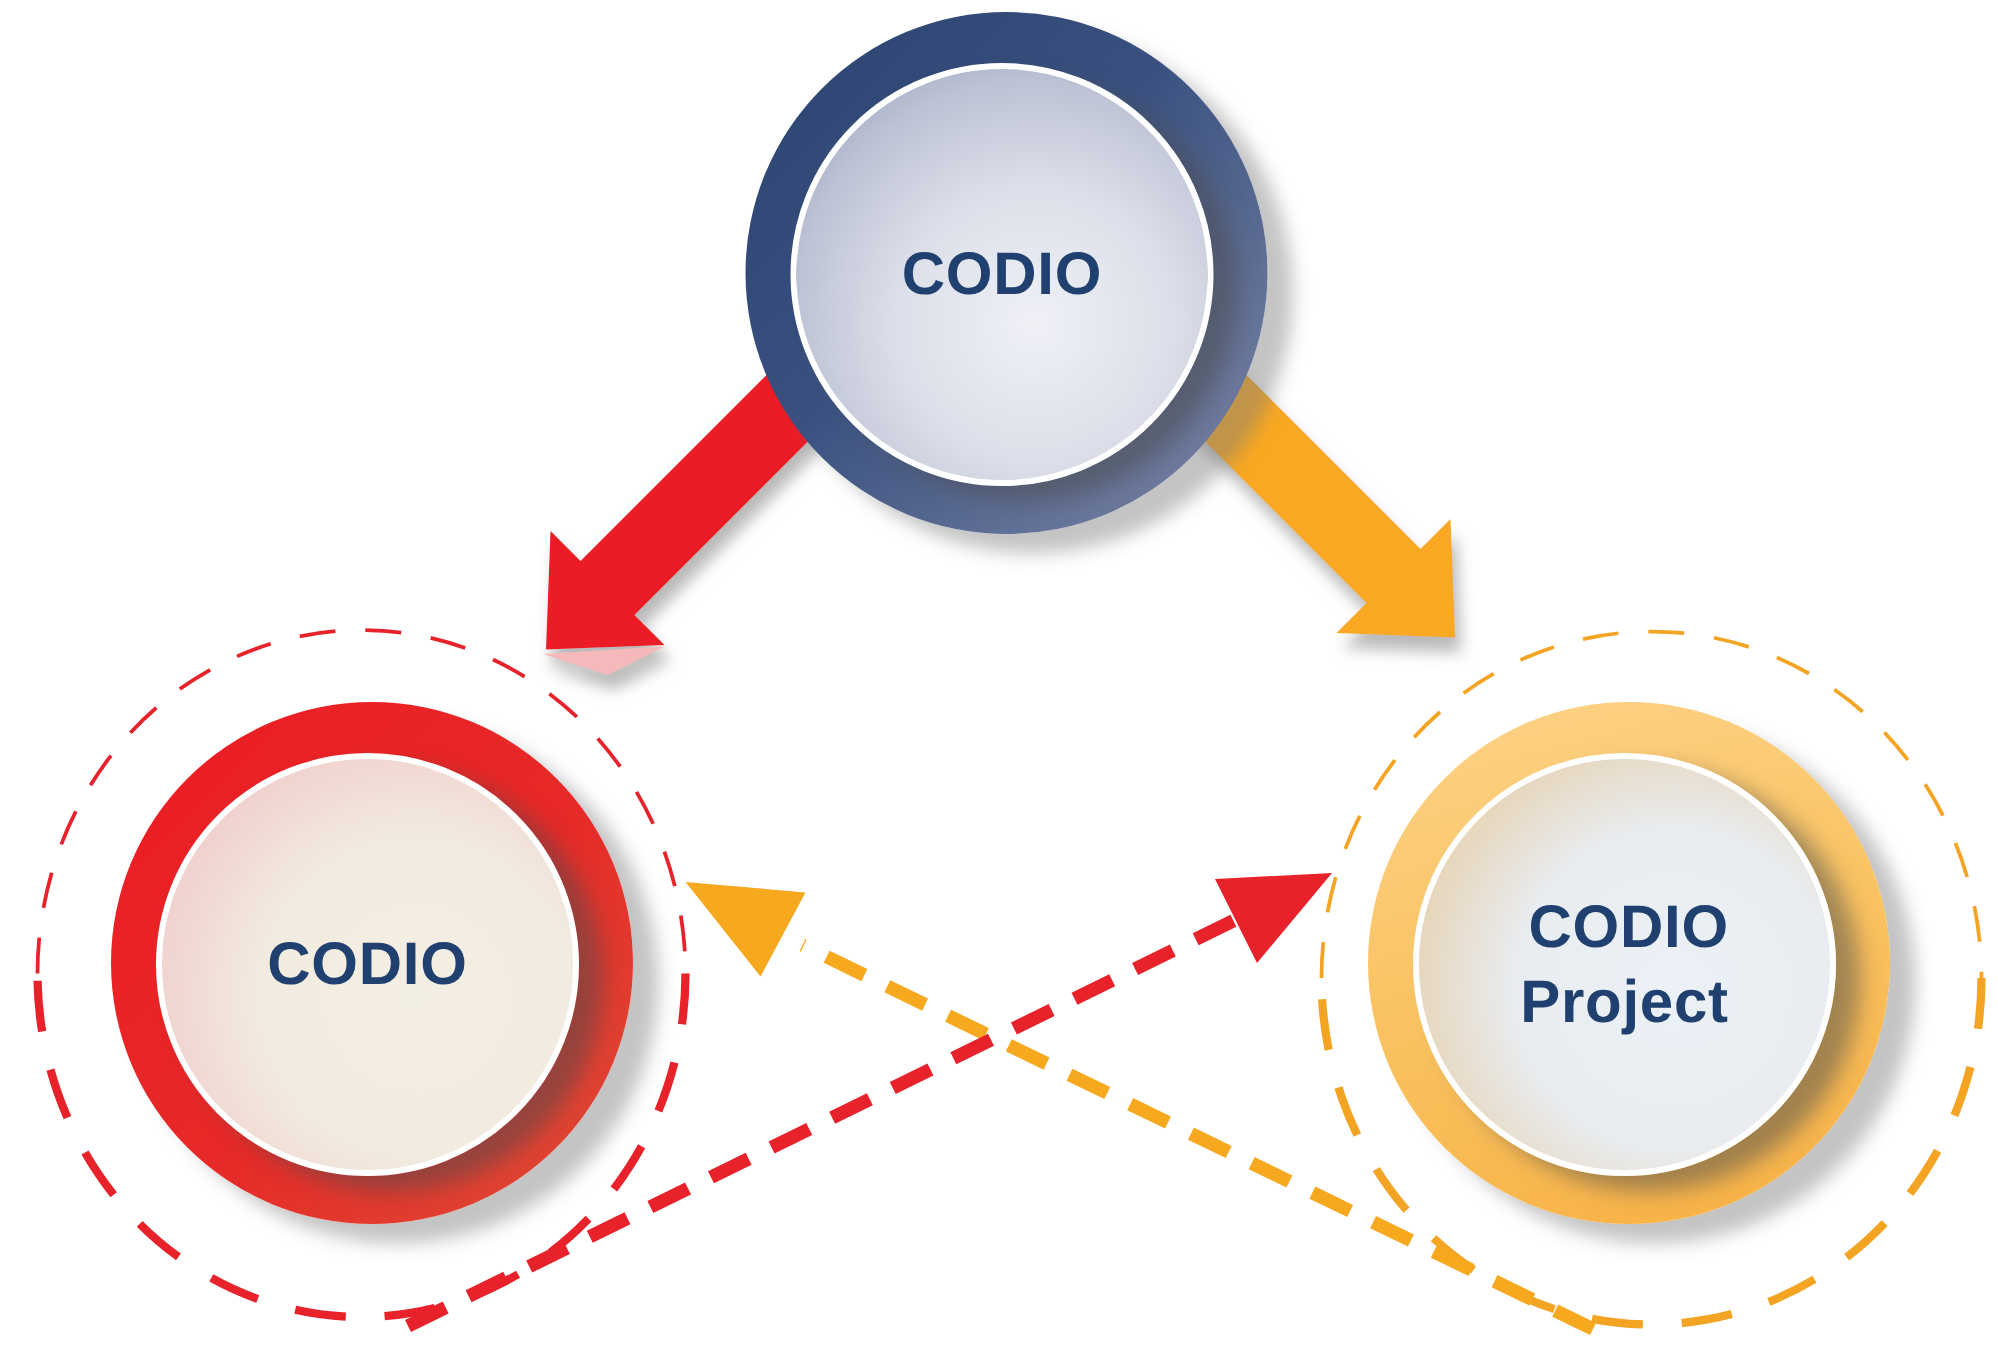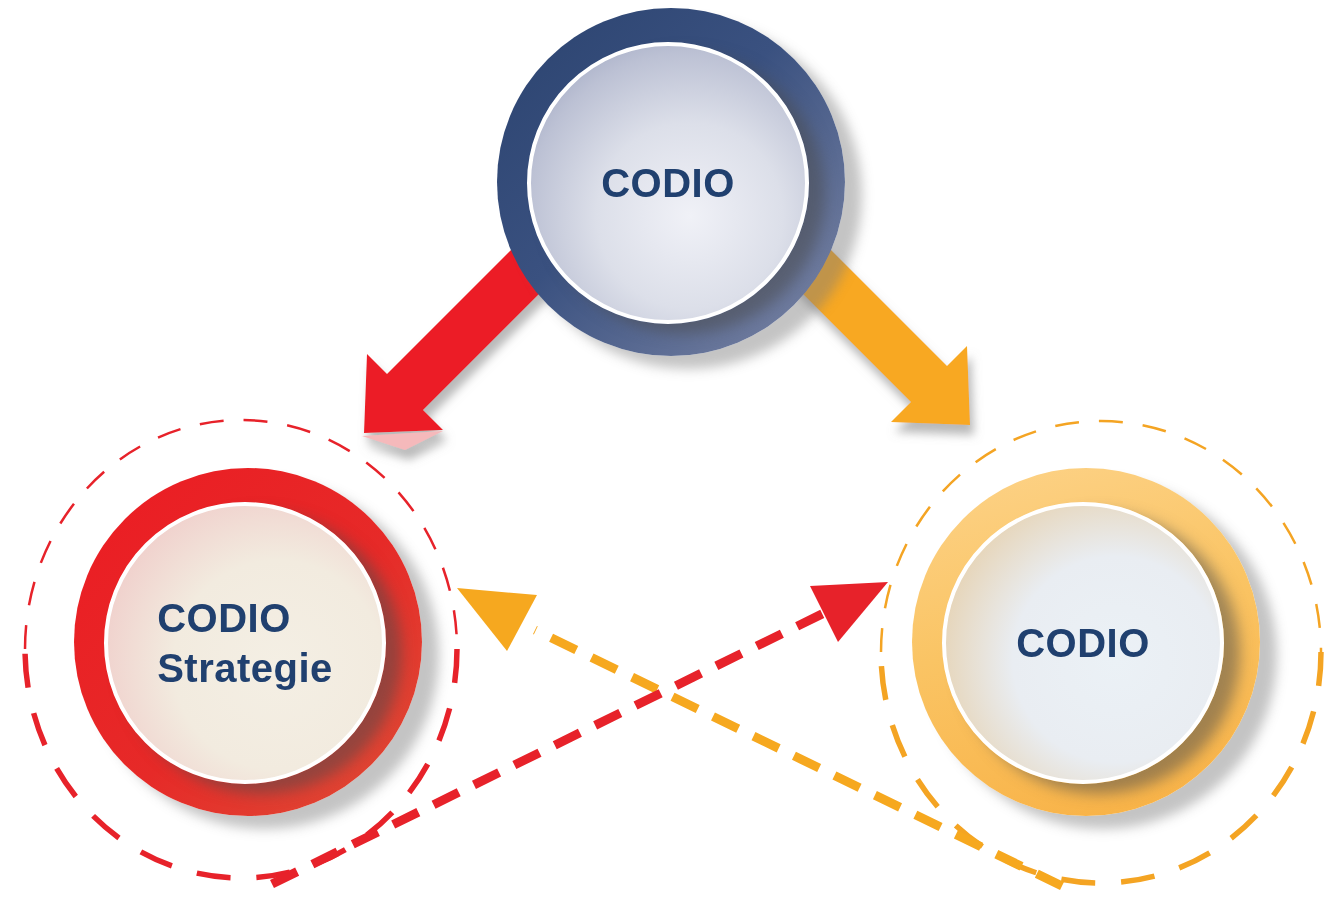--- a/index.html
+++ b/index.html
@@ -48,21 +48,21 @@
   .inner {
     position: absolute;
     left: 30px; top: 34px;
     width: 274px; height: 274px;
     border-radius: 50%;
     border: 4px solid #ffffff;
     box-shadow: 16px 10px 14px rgba(75,75,75,0.5);
     display: flex;
     align-items: center;
     justify-content: center;
-    text-align: left;
+    text-align: right;
   }
   .inner-top {
     background: radial-gradient(circle at 58% 62%, #f0f1f7 0%, #dcdfe9 40%, #bcc1d4 70%, #8f98b7 100%);
   }
   .inner-left {
     background: radial-gradient(circle at 62% 58%, #f4efe4 0%, #f2ebdf 45%, #f0d0cc 78%, #eeb2b8 100%);
   }
   .inner-right {
     background: radial-gradient(circle at 62% 56%, #ebf1f6 0%, #e9edf2 45%, #e6d3b4 80%, #dfbd91 100%);
   }
@@ -122,26 +122,26 @@
       <div class="label">
         <div>CODIO</div>
       </div>
     </div>
   </div>
 
   <div class="node node-left node-shadowed">
     <div class="inner inner-left">
       <div class="label">
         <div>CODIO</div>
-        <div>Strategie</div>
       </div>
     </div>
   </div>
 
   <div class="node node-right node-shadowed">
     <div class="inner inner-right">
       <div class="label">
         <div>CODIO</div>
+        <div>Project</div>
       </div>
     </div>
   </div>
 
 </div>
 
 </body></html>

